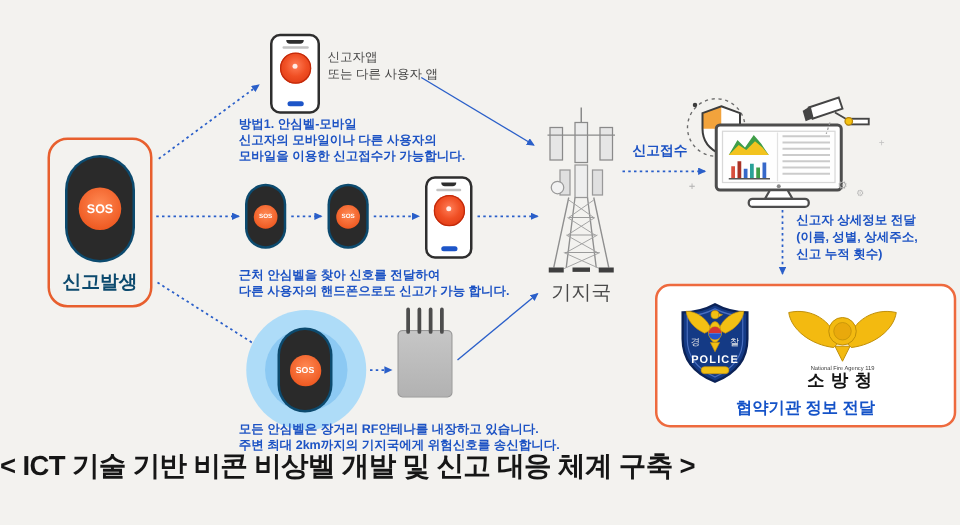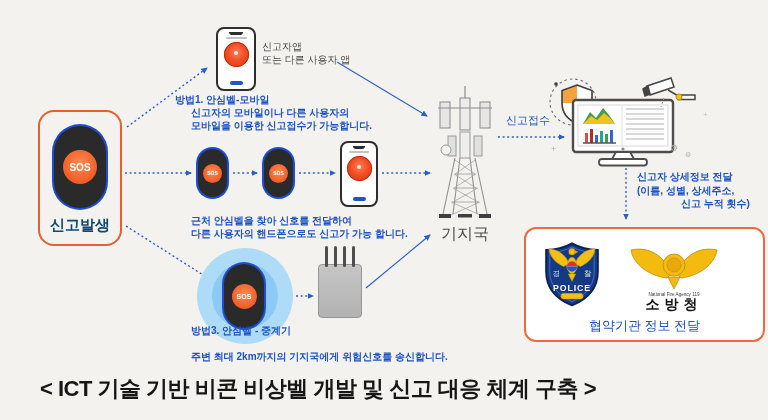--- a/index.html
+++ b/index.html
@@ -10,21 +10,21 @@
   svg{position:absolute;overflow:visible;}
 
   
   .arrows{left:0;top:0;width:768px;height:420px;}
 
   
   .source-box{left:38px;top:110px;width:84px;height:136px;border:2.5px solid #e85f2e;border-radius:16px;}
   .src-label{left:38px;top:216px;width:84px;text-align:center;font-size:15px;font-weight:700;color:#0c4a6e;}
 
   
-  .beacon{background:#1d4ed8;border-radius:999px;}
+  .beacon{background:#0c4a6e;border-radius:999px;}
   .beacon::before{content:"";position:absolute;inset:2px;background:#2a2a2a;border-radius:999px;}
   .sos{position:absolute;inset:0;margin:auto;background:radial-gradient(circle at 50% 40%, #ff8a54, #ef5a22 75%);border-radius:50%;color:#fff;font-weight:700;display:flex;align-items:center;justify-content:center;}
   .b-lg{left:52px;top:124px;width:56px;height:86px;}
   .b-lg .sos{width:34px;height:34px;font-size:10px;}
   .b-s1{left:196px;top:147px;width:33px;height:52px;}
   .b-s2{left:262px;top:147px;width:33px;height:52px;}
   .b-s1 .sos,.b-s2 .sos{width:19px;height:19px;font-size:5px;}
   .b-c{left:222px;top:262px;width:44px;height:68px;}
   .b-c .sos{width:25px;height:25px;font-size:7px;}
 
@@ -46,38 +46,38 @@
   
   .repeater{left:318px;top:264px;width:44px;height:54px;background:linear-gradient(#c6c6c6,#b2b2b2);border:1px solid #979797;border-radius:4px;}
   .antenna{position:absolute;width:3px;height:21px;background:#4d4d4d;border-radius:1.5px;top:-19px;}
   .a1{left:6px;}.a2{left:15px;}.a3{left:24px;}.a4{left:33px;}
 
   
   .cap{color:#454545;font-size:10px;line-height:13px;}
   .m-title,.m-desc{color:#1d53c4;font-weight:700;font-size:10px;line-height:13px;white-space:nowrap;}
   .cap1{left:262px;top:40px;}
   .cap2{left:262px;top:53px;}
-  .m1t{left:175px;top:93px;}.m1d1{left:191px;top:106px;}.m1d2{left:191px;top:119px;}
+  .m1t{left:191px;top:93px;}.m1d1{left:191px;top:106px;}.m1d2{left:191px;top:119px;}
   .m2t{left:191px;top:201px;}.m2d1{left:191px;top:214px;}.m2d2{left:191px;top:227px;}
   .m3t{left:191px;top:324px;}.m3d1{left:191px;top:337px;}.m3d2{left:191px;top:350px;}
   .tower-label{left:433px;top:224px;width:64px;text-align:center;font-size:16px;color:#4a4a4a;}
-  .reception{left:494px;top:113px;width:68px;text-align:center;font-size:11px;font-weight:400;color:#1d53c4;}
-  .det1{left:637px;top:170px;}.det2{left:637px;top:184px;text-align:center;}.det3{left:637px;top:197px;margin-left:44px;}
+  .reception{left:494px;top:113px;width:68px;text-align:center;font-size:11px;font-weight:700;color:#1d53c4;}
+  .det1{left:637px;top:170px;}.det2{left:637px;top:184px;text-align:center;}.det3{left:637px;top:197px;}
 
   
   .tower-svg{left:433px;top:84px;width:64px;height:138px;}
   .cc-svg{left:540px;top:70px;width:180px;height:110px;}
 
   
   .agency-box{left:524px;top:227px;width:241px;height:115px;background:#fff;border:2.5px solid #ee6a3e;border-radius:12px;}
-  .agency-cap{left:524px;top:317px;width:241px;text-align:center;font-size:13px;font-weight:400;color:#1553c8;}
+  .agency-cap{left:524px;top:317px;width:241px;text-align:center;font-size:13px;font-weight:700;color:#1553c8;}
   .police-svg{left:535px;top:236px;width:74px;height:74px;}
   .fire-svg{left:618px;top:240px;width:112px;height:72px;}
 
-  .footer{left:0;top:374px;width:636px;text-align:center;font-size:22px;font-weight:700;color:#161616;letter-spacing:-0.5px;}
+  .footer{left:0;top:358px;width:636px;font-size:22px;font-weight:700;color:#161616;letter-spacing:-0.5px;}
 </style>
 </head>
 <body>
 
 <div class="stage">
 
   <svg class="arrows" viewBox="0 0 768 420">
     <defs>
       <marker id="ah" markerUnits="userSpaceOnUse" markerWidth="8" markerHeight="8" refX="5.5" refY="3" orient="auto">
         <path d="M0,0 L6.5,3 L0,6 Z" fill="#2a5fc9"></path>
@@ -135,21 +135,21 @@
   <div class="abs sig-inner"></div>
   <div class="abs beacon b-c">
     <div class="sos">SOS</div>
   </div>
   <div class="abs repeater">
     <div class="antenna a1"></div>
     <div class="antenna a2"></div>
     <div class="antenna a3"></div>
     <div class="antenna a4"></div>
   </div>
-  <div class="abs m-title m3t">방법3. 안심벨 - 중계기</div>
+  <div class="abs m-desc m3d1">모든 안심벨은 장거리 RF안테나를 내장하고 있습니다.</div>
   <div class="abs m-desc m3d2">주변 최대 2km까지의 기지국에게 위험신호를 송신합니다.</div>
 
   <svg class="tower-svg" viewBox="0 0 64 138">
     <line x1="32" y1="2" x2="32" y2="20" stroke="#8a8a8a" stroke-width="1.2"></line>
     <rect x="7" y="18" width="10" height="26" fill="#e6e6e6" stroke="#8a8a8a"></rect>
     <rect x="27" y="14" width="10" height="32" fill="#ececec" stroke="#8a8a8a"></rect>
     <rect x="47" y="18" width="10" height="26" fill="#e6e6e6" stroke="#8a8a8a"></rect>
     <line x1="5" y1="24" x2="59" y2="24" stroke="#8a8a8a"></line>
     <rect x="15" y="52" width="8" height="20" fill="#e0e0e0" stroke="#999"></rect>
     <rect x="41" y="52" width="8" height="20" fill="#e0e0e0" stroke="#999"></rect>

